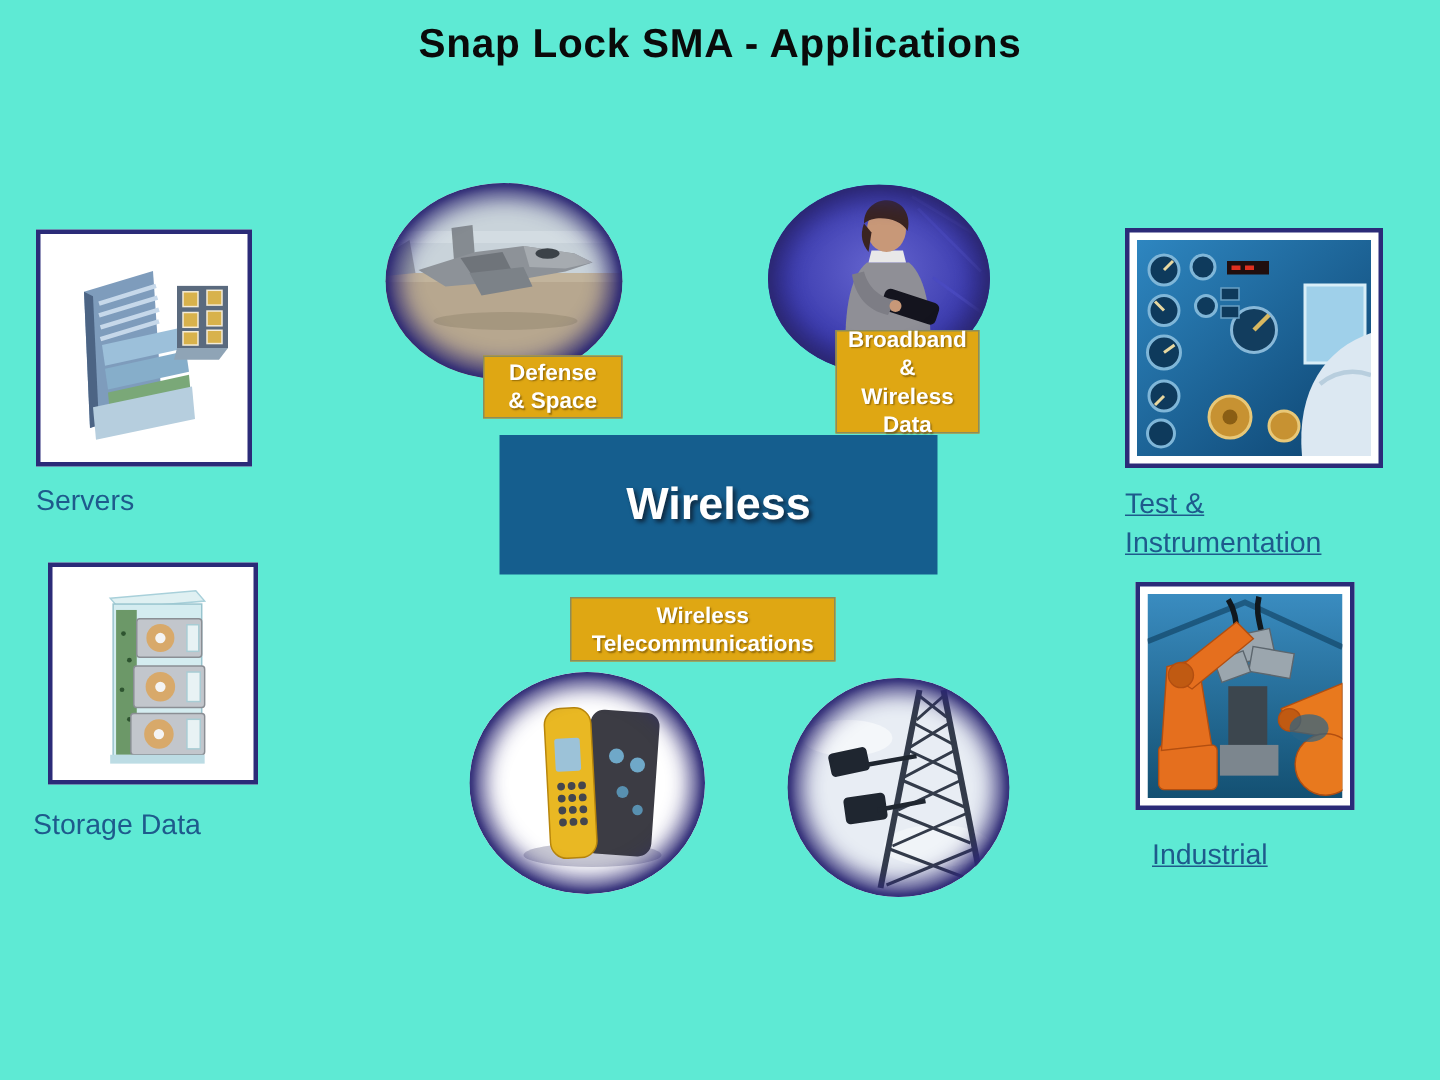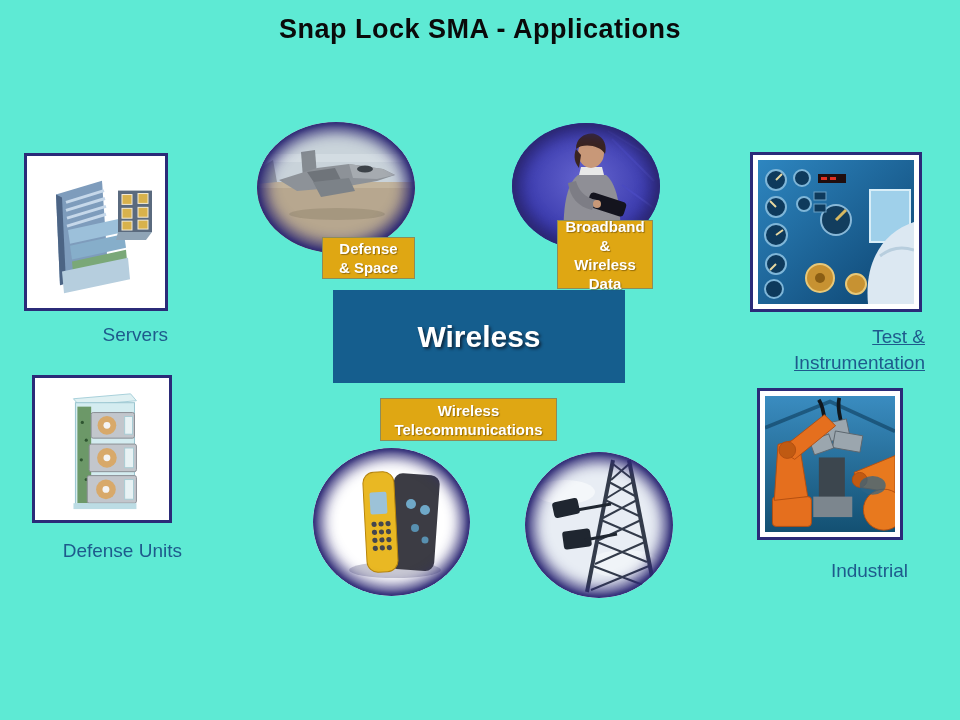--- a/index.html
+++ b/index.html
@@ -2,21 +2,21 @@
 <html><head>
 <meta charset="utf-8">
 <style>
   html,body{margin:0;padding:0;background:#fff;}
   #slide{position:relative;width:960px;height:720px;background:#5eead4;overflow:hidden;
          font-family:"Liberation Sans",sans-serif;}
   .title{position:absolute;top:14px;left:0;width:960px;text-align:center;
          font-size:27px;font-weight:bold;color:#0a0a0a;letter-spacing:.5px;}
   .frame{position:absolute;box-sizing:border-box;border:3px solid #2B2B78;background:#fff;padding:5px;}
   .frame svg{width:100%;height:100%;display:block;}
-  .cat{position:absolute;text-align:right;color:#1E5A8C;font-size:19px;line-height:26px;white-space:pre-line;}
+  .cat{position:absolute;text-align:left;color:#1E5A8C;font-size:19px;line-height:26px;white-space:pre-line;}
   .oval{position:absolute;border-radius:50%;overflow:hidden;}
   .oval svg{width:100%;height:100%;display:block;}
   .oval::after{content:"";position:absolute;inset:0;border-radius:50%;
         box-shadow:inset 0 0 14px 9px rgba(44,40,116,.95), inset 0 0 4px 2px rgba(44,40,116,.9);}
   .tag{position:absolute;box-sizing:border-box;background:#DFA713;border:1px solid #8C8C5A;
        color:#fff;font-weight:bold;font-size:15px;line-height:19px;text-align:center;
        display:flex;align-items:center;justify-content:center;white-space:pre-line;
        text-shadow:1px 1px 1px rgba(90,60,0,.55);z-index:5;}
   .center-box{position:absolute;left:333px;top:290px;width:292px;height:93px;background:#155E8E;
        display:flex;flex-direction:column;align-items:center;justify-content:center;z-index:2;}
@@ -78,21 +78,21 @@
           <circle cx="67" cy="108" r="3.5" fill="#f4f4f4"></circle>
       </g>
       <g fill="#e8f2f4" stroke="#a8ccd4">
         <rect x="86" y="34" width="8" height="18"></rect>
           <rect x="86" y="66" width="9" height="20"></rect>
           <rect x="86" y="98" width="9" height="20"></rect>
       </g>
       <rect x="34" y="122" width="64" height="6" fill="#bcdce4"></rect>
     </svg>
   </div>
-  <div class="cat" style="left:22px;top:538px;width:160px;">Defense Units</div>
+  <div class="cat" style="left:22px;top:538px;width:160px;">Storage Data</div>
 
   <div class="frame" style="left:750px;top:152px;width:172px;height:160px;">
     <svg viewBox="0 0 156 144" preserveAspectRatio="none">
       <defs>
         <linearGradient id="cbg" x1="0" y1="0" x2="1" y2="1">
           <stop offset="0" stop-color="#2e86c0"></stop>
             <stop offset="1" stop-color="#0c426e"></stop>
         </linearGradient>
       </defs>
       <rect width="156" height="144" fill="url(#cbg)"></rect>
@@ -158,21 +158,21 @@
         <circle cx="24" cy="58" r="9" fill="#c05a12"></circle>
       </g>
       <g fill="#e8791e" stroke="#b24e10">
         <polygon points="140,64 96,82 102,98 140,104"></polygon>
         <ellipse cx="128" cy="122" rx="22" ry="22"></ellipse>
         <circle cx="102" cy="90" r="8" fill="#c05a12"></circle>
       </g>
       <ellipse cx="116" cy="96" rx="14" ry="10" fill="#2a6488" opacity=".7"></ellipse>
     </svg>
   </div>
-  <div class="cat" style="left:768px;top:558px;width:140px;">Industrial</div>
+  <div class="cat" style="left:768px;top:558px;width:140px;text-decoration:underline;">Industrial</div>
 
   <div class="oval" style="left:257px;top:122px;width:158px;height:131px;">
     <svg viewBox="0 0 158 131" preserveAspectRatio="none">
       <rect width="158" height="72" fill="#c9d3da"></rect>
       <rect y="32" width="158" height="8" fill="#d6dee4" opacity=".8"></rect>
       <rect y="62" width="158" height="69" fill="#b7a78f"></rect>
       <rect y="60" width="158" height="6" fill="#c2b49c"></rect>
       <ellipse cx="80" cy="92" rx="48" ry="6" fill="#9a8c74" opacity=".6"></ellipse>
       <polygon points="0,48 16,38 20,60 0,62" fill="#9aa0a6"></polygon>
       <polygon points="44,30 58,28 60,54 46,56" fill="#858b91"></polygon>

